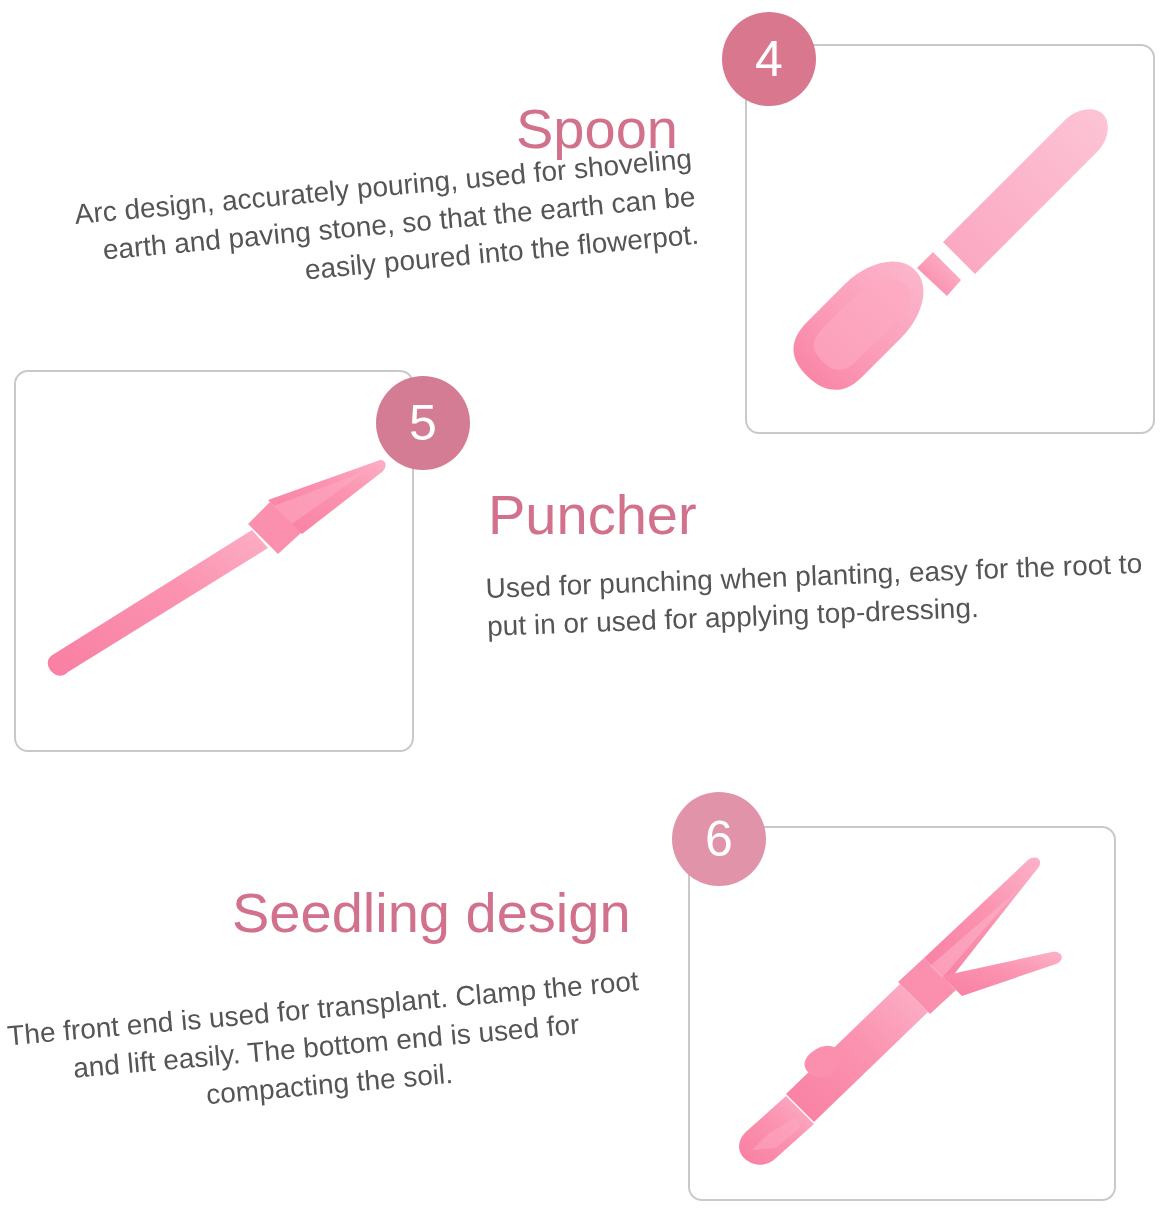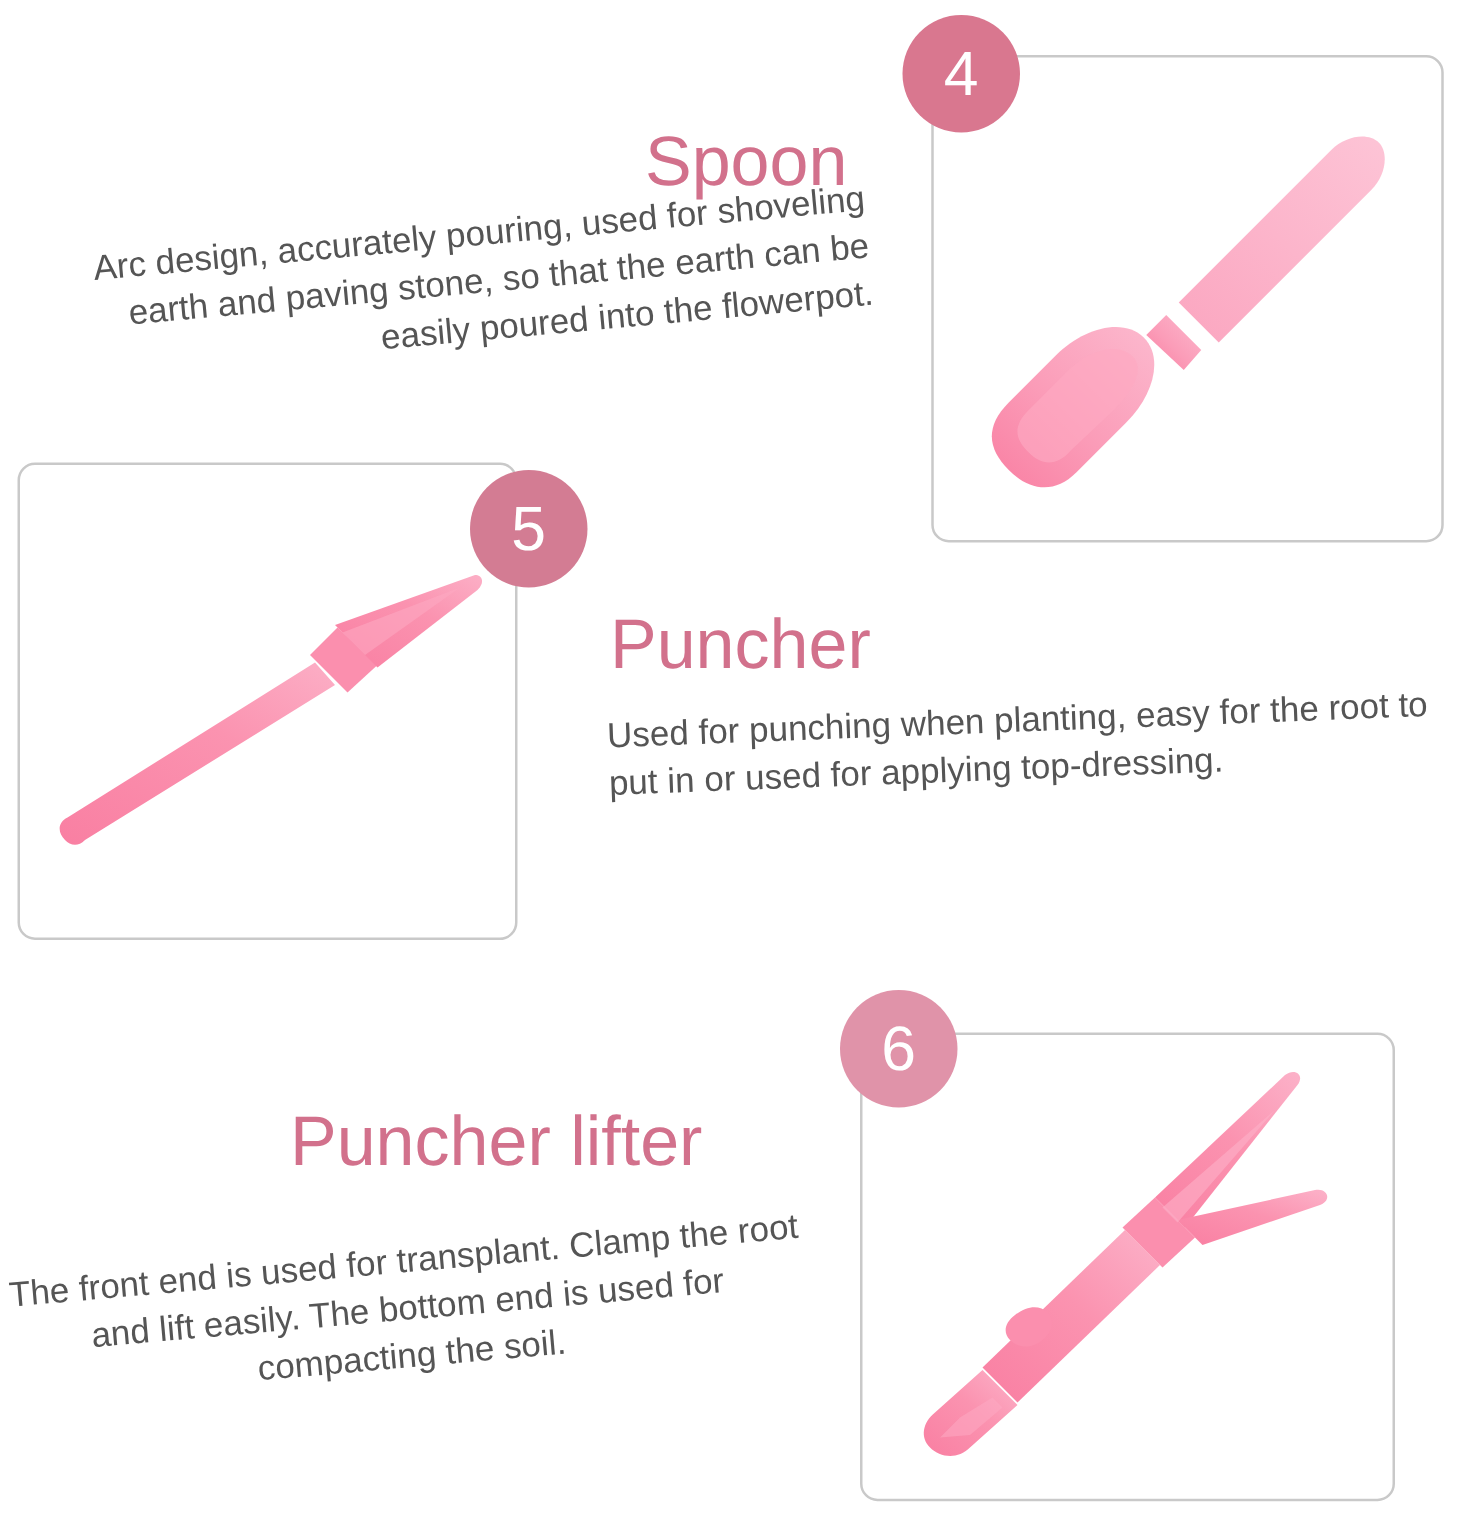--- a/index.html
+++ b/index.html
@@ -161,14 +161,14 @@
 
     <path d="M208 154 L240 186 L266 162 L234 130 Z" fill="#fb8fae"></path>
 
     <path d="M234 130 L258 154 L348 40 C354 32 346 26 338 32 Z" fill="url(#gLift)"></path>
 
     <path d="M252 148 L272 168 L366 136 C376 132 372 122 362 124 Z" fill="url(#gLift)"></path>
     <path d="M240 138 L252 150 L330 60 Z" fill="#fdb0c8" opacity="0.6"></path>
   </svg>
 </div>
 <div class="badge b6" id="sec6-badge">6</div>
-<div class="heading" id="sec6-title">Puncher lifter</div>
+<div class="heading" id="sec6-title">Seedling design</div>
 <div class="body-text rot-neg3" id="sec6-body">The front end is used for transplant. Clamp the root and lift easily. The bottom end is used for compacting the soil.</div>
 
 </body></html>

